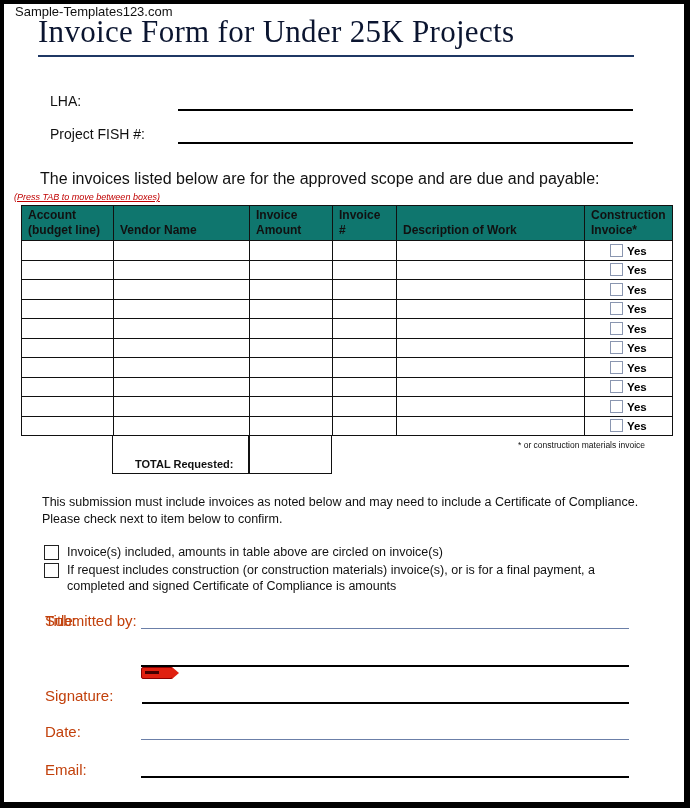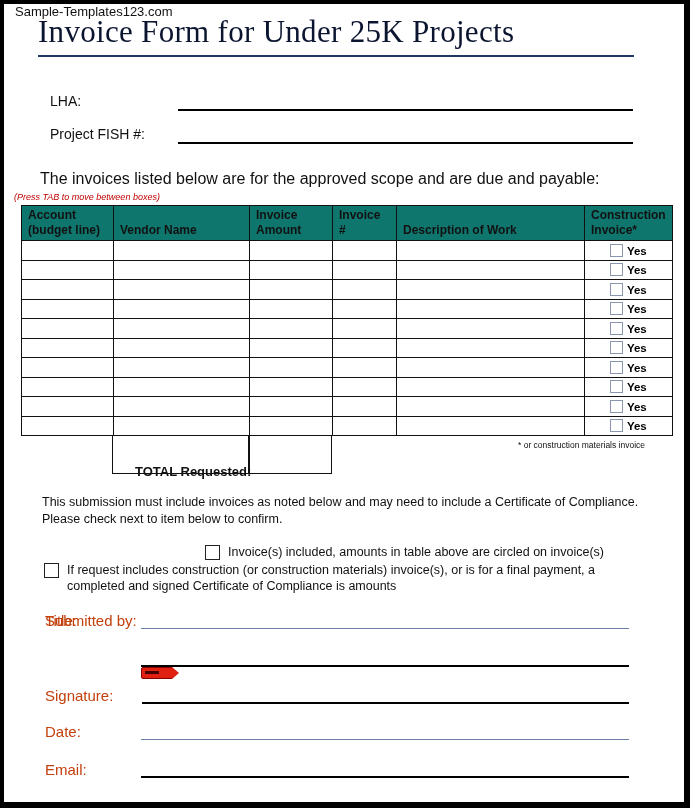--- a/index.html
+++ b/index.html
@@ -5,30 +5,30 @@
   html, body { margin:0; padding:0; }
   body { width:690px; height:808px; background:#000; position:relative; overflow:hidden; font-family:"Liberation Sans", sans-serif; }
   .page { position:absolute; left:4px; top:4px; width:680px; height:798px; background:#fff; }
   .watermark { position:absolute; left:4px; top:4px; font-size:13px; color:#111; font-family:"Liberation Sans", sans-serif;margin-left:11px; }
   .title { position:absolute; left:38px; top:14px; font-family:"Liberation Serif", serif; font-size:31px; color:#0b1530; letter-spacing:0.3px; }
   .title-rule { position:absolute; left:38px; top:55px; width:596px; height:2px; background:#1f3864; }
   .label { position:absolute; font-size:14px; color:#111; }
   .line { position:absolute; height:2px; background:#000; }
   .line.blue { height:1px; background:#6b7fa8; }
   .intro { position:absolute; left:40px; top:170px; font-size:16px; color:#111; }
-  .hint { position:absolute; left:14px; top:192px; font-size:9px; font-style:italic; color:#c00000; }
+  .hint { position:absolute; left:14px; top:192px; font-size:9px; font-style:italic; color:#c00000;text-decoration:underline; }
   table.inv { position:absolute; left:21px; top:205px; border-collapse:collapse; font-size:12px; }
   table.inv th { background:#0f766e; font-weight:bold; text-align:left; vertical-align:bottom; padding:2px 6px; border:1.5px solid #111; line-height:15px; height:33px; box-sizing:border-box; color:#111; }
   table.inv th.c { text-align:left; }
   table.inv td { border:1.5px solid #111; height:19.5px; padding:0; box-sizing:border-box;margin-left:32px; }
   table.inv td.yes { text-align:center; font-size:11.5px; font-weight:bold; }
   .cb { display:inline-block; width:11px; height:11px; border:1px solid #8a96b0; vertical-align:-2px; margin-right:4px; background:#fff; }
   .total-box { position:absolute; left:112px; top:436px; width:220px; height:38px; border:1.5px solid #111; border-top:none; box-sizing:border-box; }
   .total-box .divider { position:absolute; left:135px; top:0; width:1.5px; height:37px; background:#111; }
-  .total-label { position:absolute; left:22px; top:28px; font-size:13px; font-weight:bold; color:#111; }
+  .total-label { position:absolute; left:22px; top:22px; font-size:11px; font-weight:bold; color:#111; }
   .footnote { position:absolute; left:518px; top:440px; font-size:8.5px; color:#111; }
   .para { position:absolute; left:42px; top:494px; width:600px; font-size:12.5px; line-height:17px; color:#111; }
   .check-row { position:absolute; left:44px; font-size:12.5px; line-height:16px; color:#111; display:flex; }
   .check-row .box { width:13px; height:13px; border:1.5px solid #222; margin-right:8px; flex:none; margin-top:1px; }
   .sig-label { position:absolute; left:45px; font-size:15px; color:#c2410c; }
   .flag { position:absolute; left:141px; top:667px; width:30px; height:10px; background:#e02010; border:1px solid #8a0000; border-radius:2px; }
   .flag:after { content:""; position:absolute; right:-7px; top:-1px; border-left:7px solid #e02010; border-top:6px solid transparent; border-bottom:6px solid transparent; }
   .flag .bar { position:absolute; left:3px; top:3px; width:14px; height:3px; background:#400; }
 </style>
 </head>
@@ -145,21 +145,21 @@
 
 <div class="total-box">
   <div class="divider"></div>
   <div class="total-label">TOTAL Requested:</div>
   <div style="position:absolute; left:137px; top:0; width:81px; height:36px;"></div>
 </div>
 <div class="footnote">* or construction materials invoice</div>
 
 <div class="para">This submission must include invoices as noted below and may need to include a Certificate of Compliance.  Please check next to item below to confirm.</div>
 
-<div class="check-row" style="top:544px; width:560px;justify-content:flex-end;">
+<div class="check-row" style="top:544px; width:560px;">
   <div class="box"></div>
   <span>Invoice(s) included, amounts in table above are circled on invoice(s)</span>
 </div>
 <div class="check-row" style="top:562px; width:580px;">
   <div class="box"></div>
   <span>If request includes construction (or construction materials) invoice(s), or is for a final payment, a completed and signed Certificate of Compliance is amounts</span>
 </div>
 
 <div class="sig-label" style="top:612px;">Submitted by:</div>
 <div class="line blue" style="left:141px; top:628px; width:488px;"></div>

